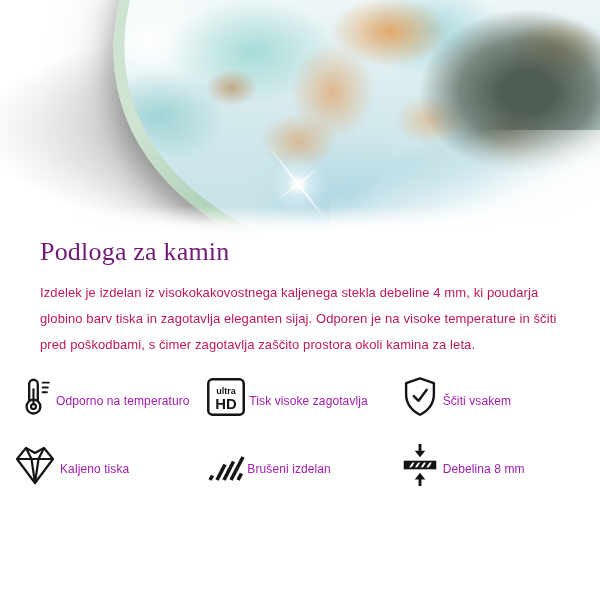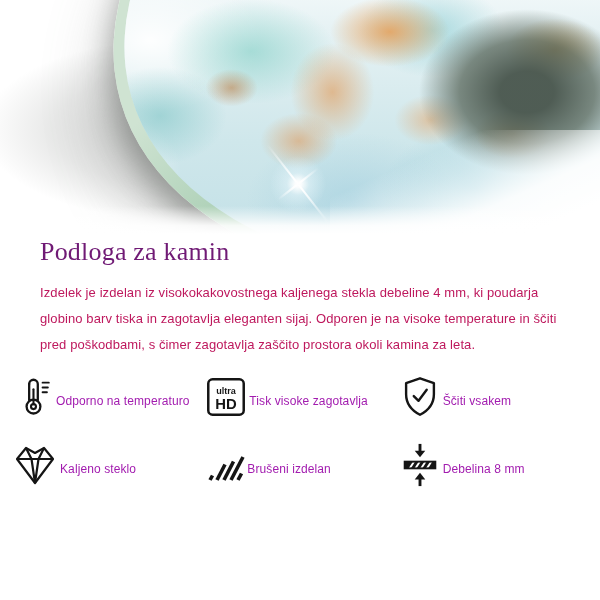--- a/index.html
+++ b/index.html
@@ -212,21 +212,21 @@
 
   <div class="feature">
     <div class="icon-box">
       <svg class="icon-svg" width="50" height="44" viewBox="0 0 50 44" fill="none" stroke="#151515" stroke-width="2.2" stroke-linejoin="round">
         <path d="M7 16 L16 5 L25 10 L34 5 L43 16 L25 40 Z"></path>
         <path d="M7 16 H43"></path>
         <path d="M16 5 L21.5 16 L25 40"></path>
         <path d="M34 5 L28.5 16 L25 40"></path>
       </svg>
     </div>
-    <div class="label">Kaljeno steklo</div>
+    <div class="label">Kaljeno tiska</div>
   </div>
 
   <div class="feature">
     <div class="icon-box">
       <svg class="icon-svg" width="44" height="42" viewBox="0 0 44 42" fill="none" stroke="#151515" stroke-width="3.6" stroke-linecap="butt">
         <path d="M7 36 L9.5 31.5"></path>
         <path d="M14 36 L22 20.5"></path>
         <path d="M21 36 L30.5 17.5"></path>
         <path d="M28 36 L40 13"></path>
         <path d="M35 36 L38.5 29.5"></path>

